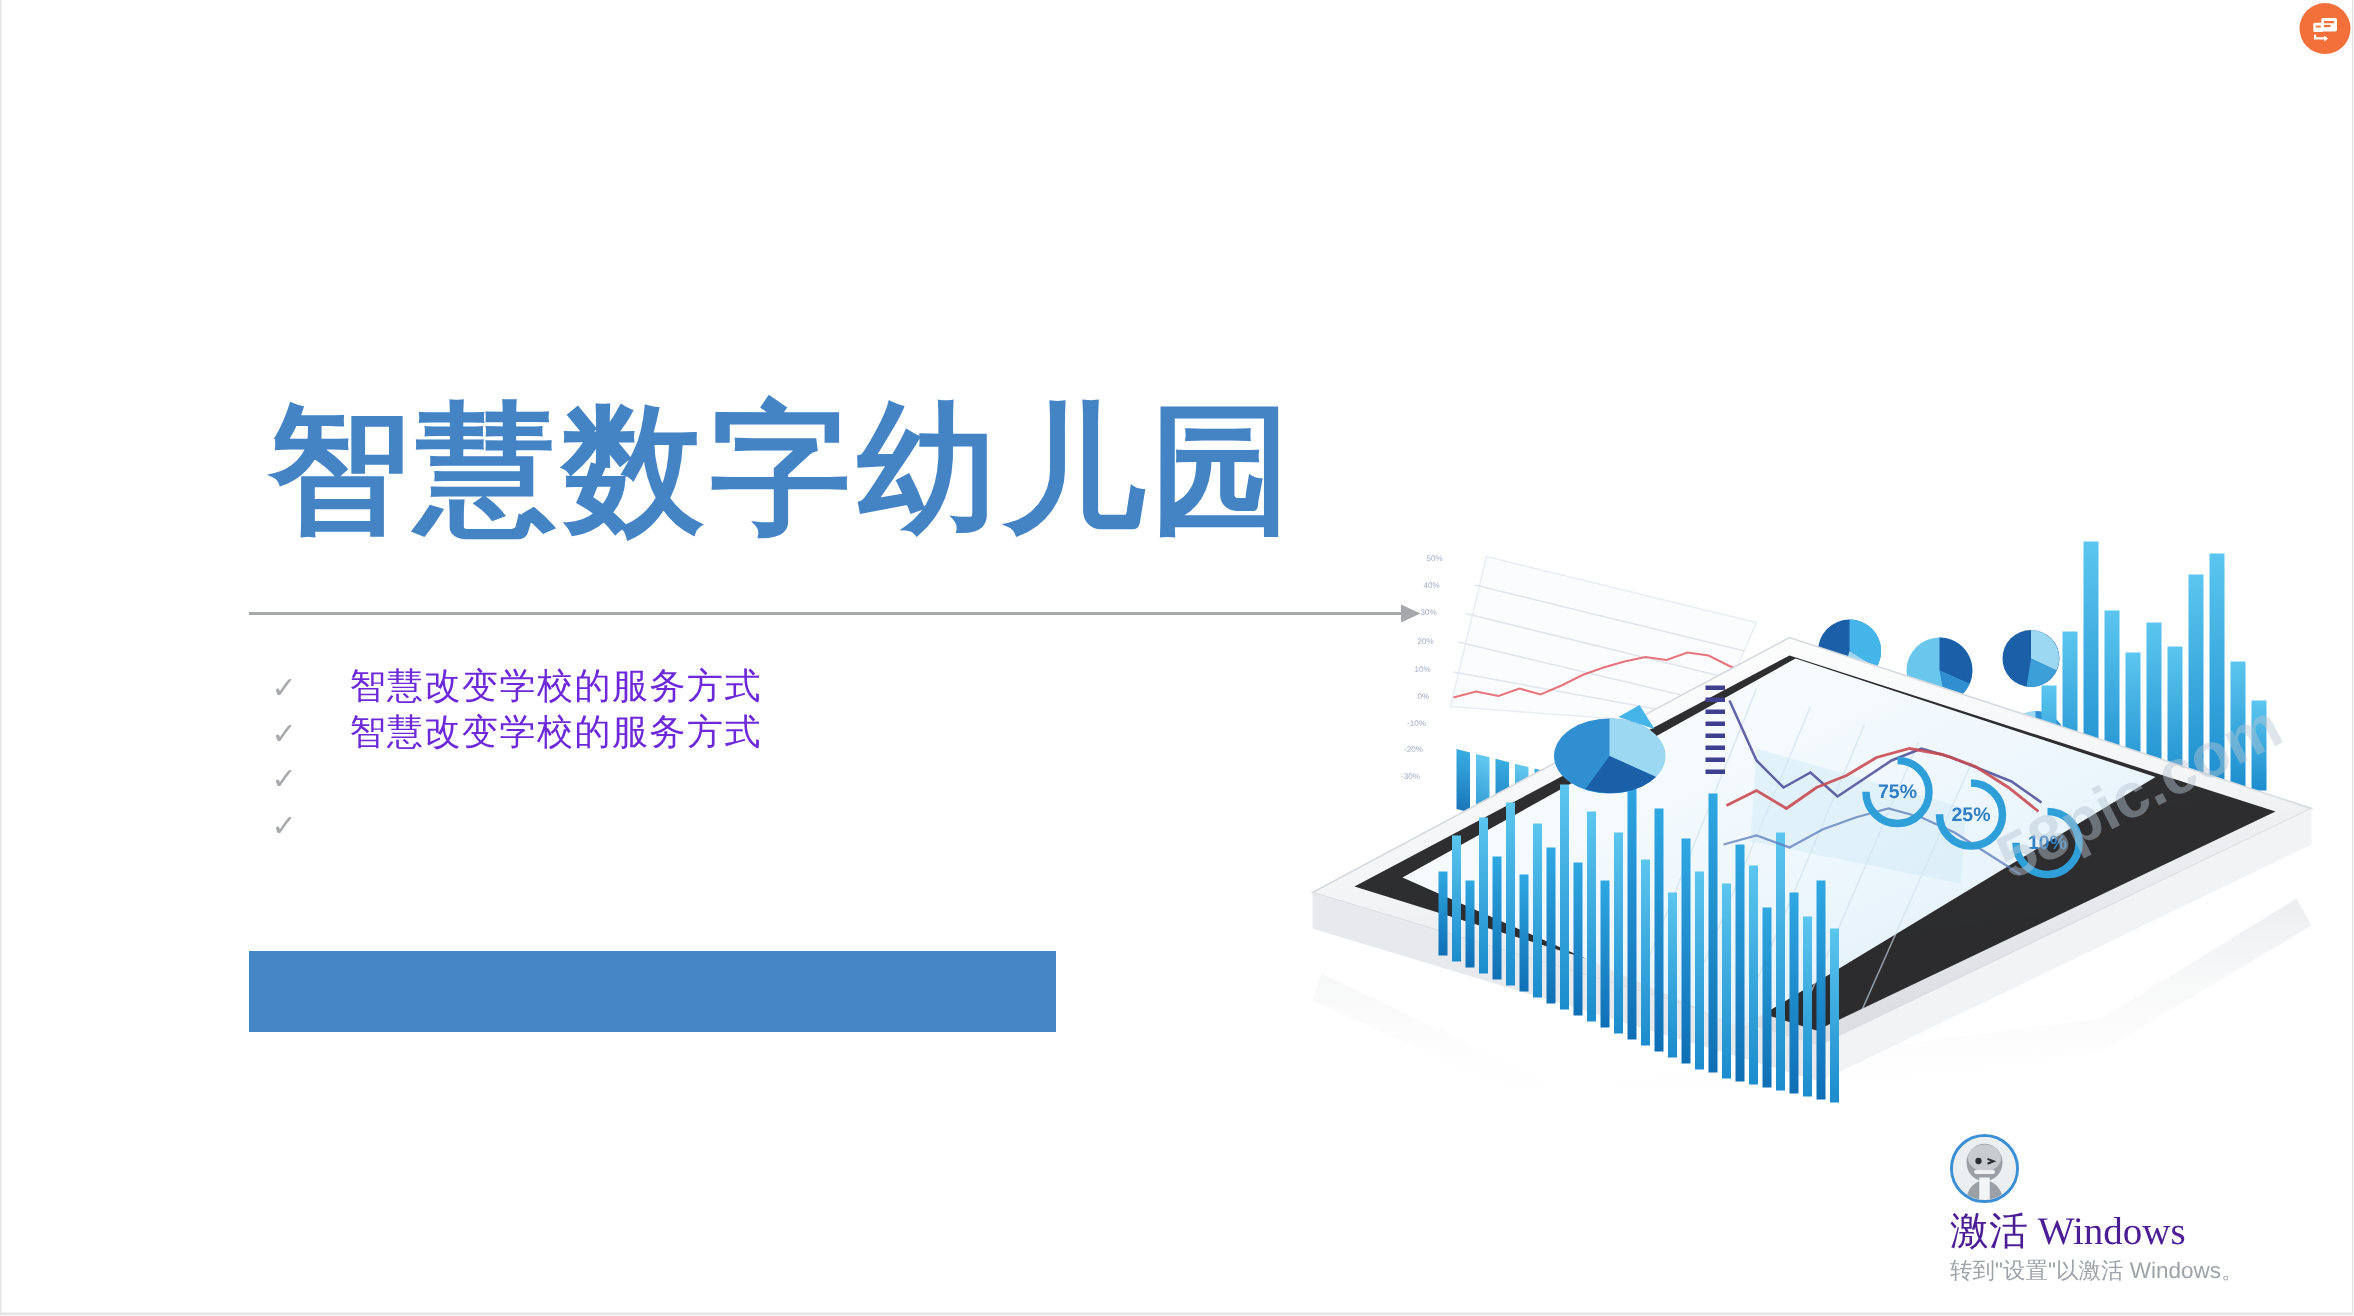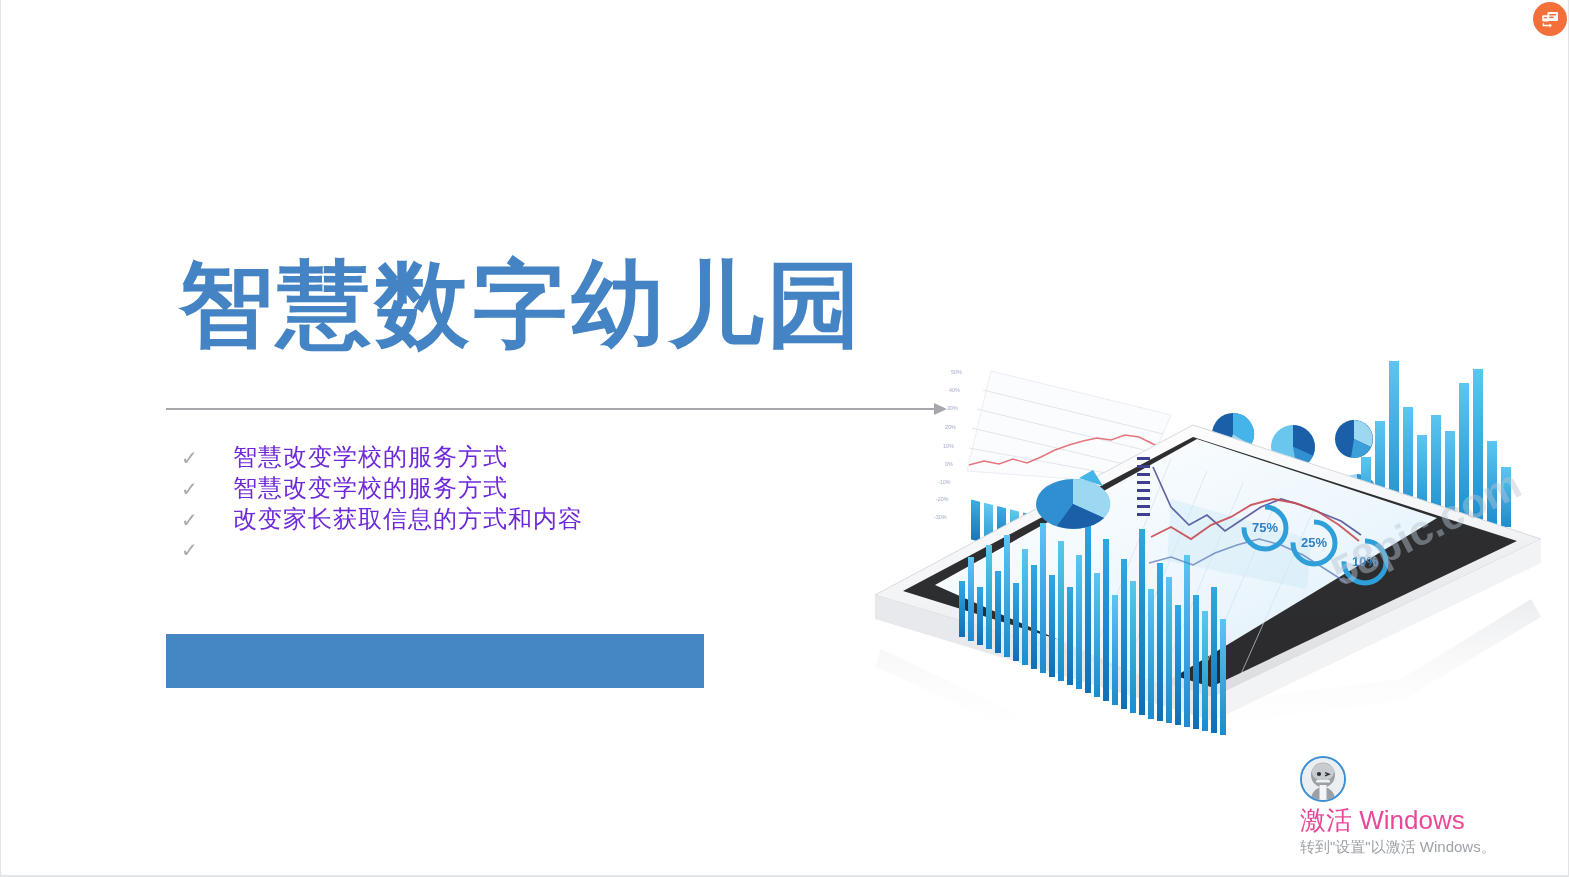--- a/index.html
+++ b/index.html
@@ -42,21 +42,21 @@
   #title {
     position: absolute;
     left: 178px;
     top: 262px;
     font-size: 94px;
     line-height: 1.08;
     font-weight: 700;
     letter-spacing: 4px;
     color: #4584c4;
     white-space: nowrap;
-    font-family: Liberation Mono, monospace;
+    font-family: Liberation Sans, sans-serif;
   }
 
   
   #arrow-rule {
     position: absolute;
     left: 165px;
     top: 400px;
     width: 782px;
     height: 18px;
   }
@@ -141,22 +141,22 @@
     left: 12px;
     top: -50px;
     width: 46px; height: 46px;
     border-radius: 50%;
     border: 2px solid #3b8fd4;
     background: #eef1f4;
     overflow: hidden;
   }
   #win-title {
     font-size: 26px;
-    color: #ec4899;
-    font-family: Liberation Sans, sans-serif;
+    color: #4c1d95;
+    font-family: Liberation Serif, serif;
     line-height: 1.15;
   }
   #win-sub {
     font-size: 15px;
     color: #9ea3a8;
     font-family: "Liberation Sans", sans-serif;
     margin-top: 2px;
   }
 </style>
 </head>
@@ -189,21 +189,20 @@
     <div class="bullet-row">
       <span class="bullet-mark">✓</span>
       <span class="bullet-text">智慧改变学校的服务方式</span>
     </div>
     <div class="bullet-row">
       <span class="bullet-mark">✓</span>
       <span class="bullet-text">智慧改变学校的服务方式</span>
     </div>
     <div class="bullet-row">
       <span class="bullet-mark">✓</span>
-      <span class="bullet-text">改变家长获取信息的方式和内容</span>
     </div>
     <div class="bullet-row">
       <span class="bullet-mark">✓</span>
     </div>
   </div>
 
   <div id="blue-bar"></div>
 
   <div id="illustration">
     <svg width="729" height="400" viewBox="0 0 729 400" aria-hidden="true">

